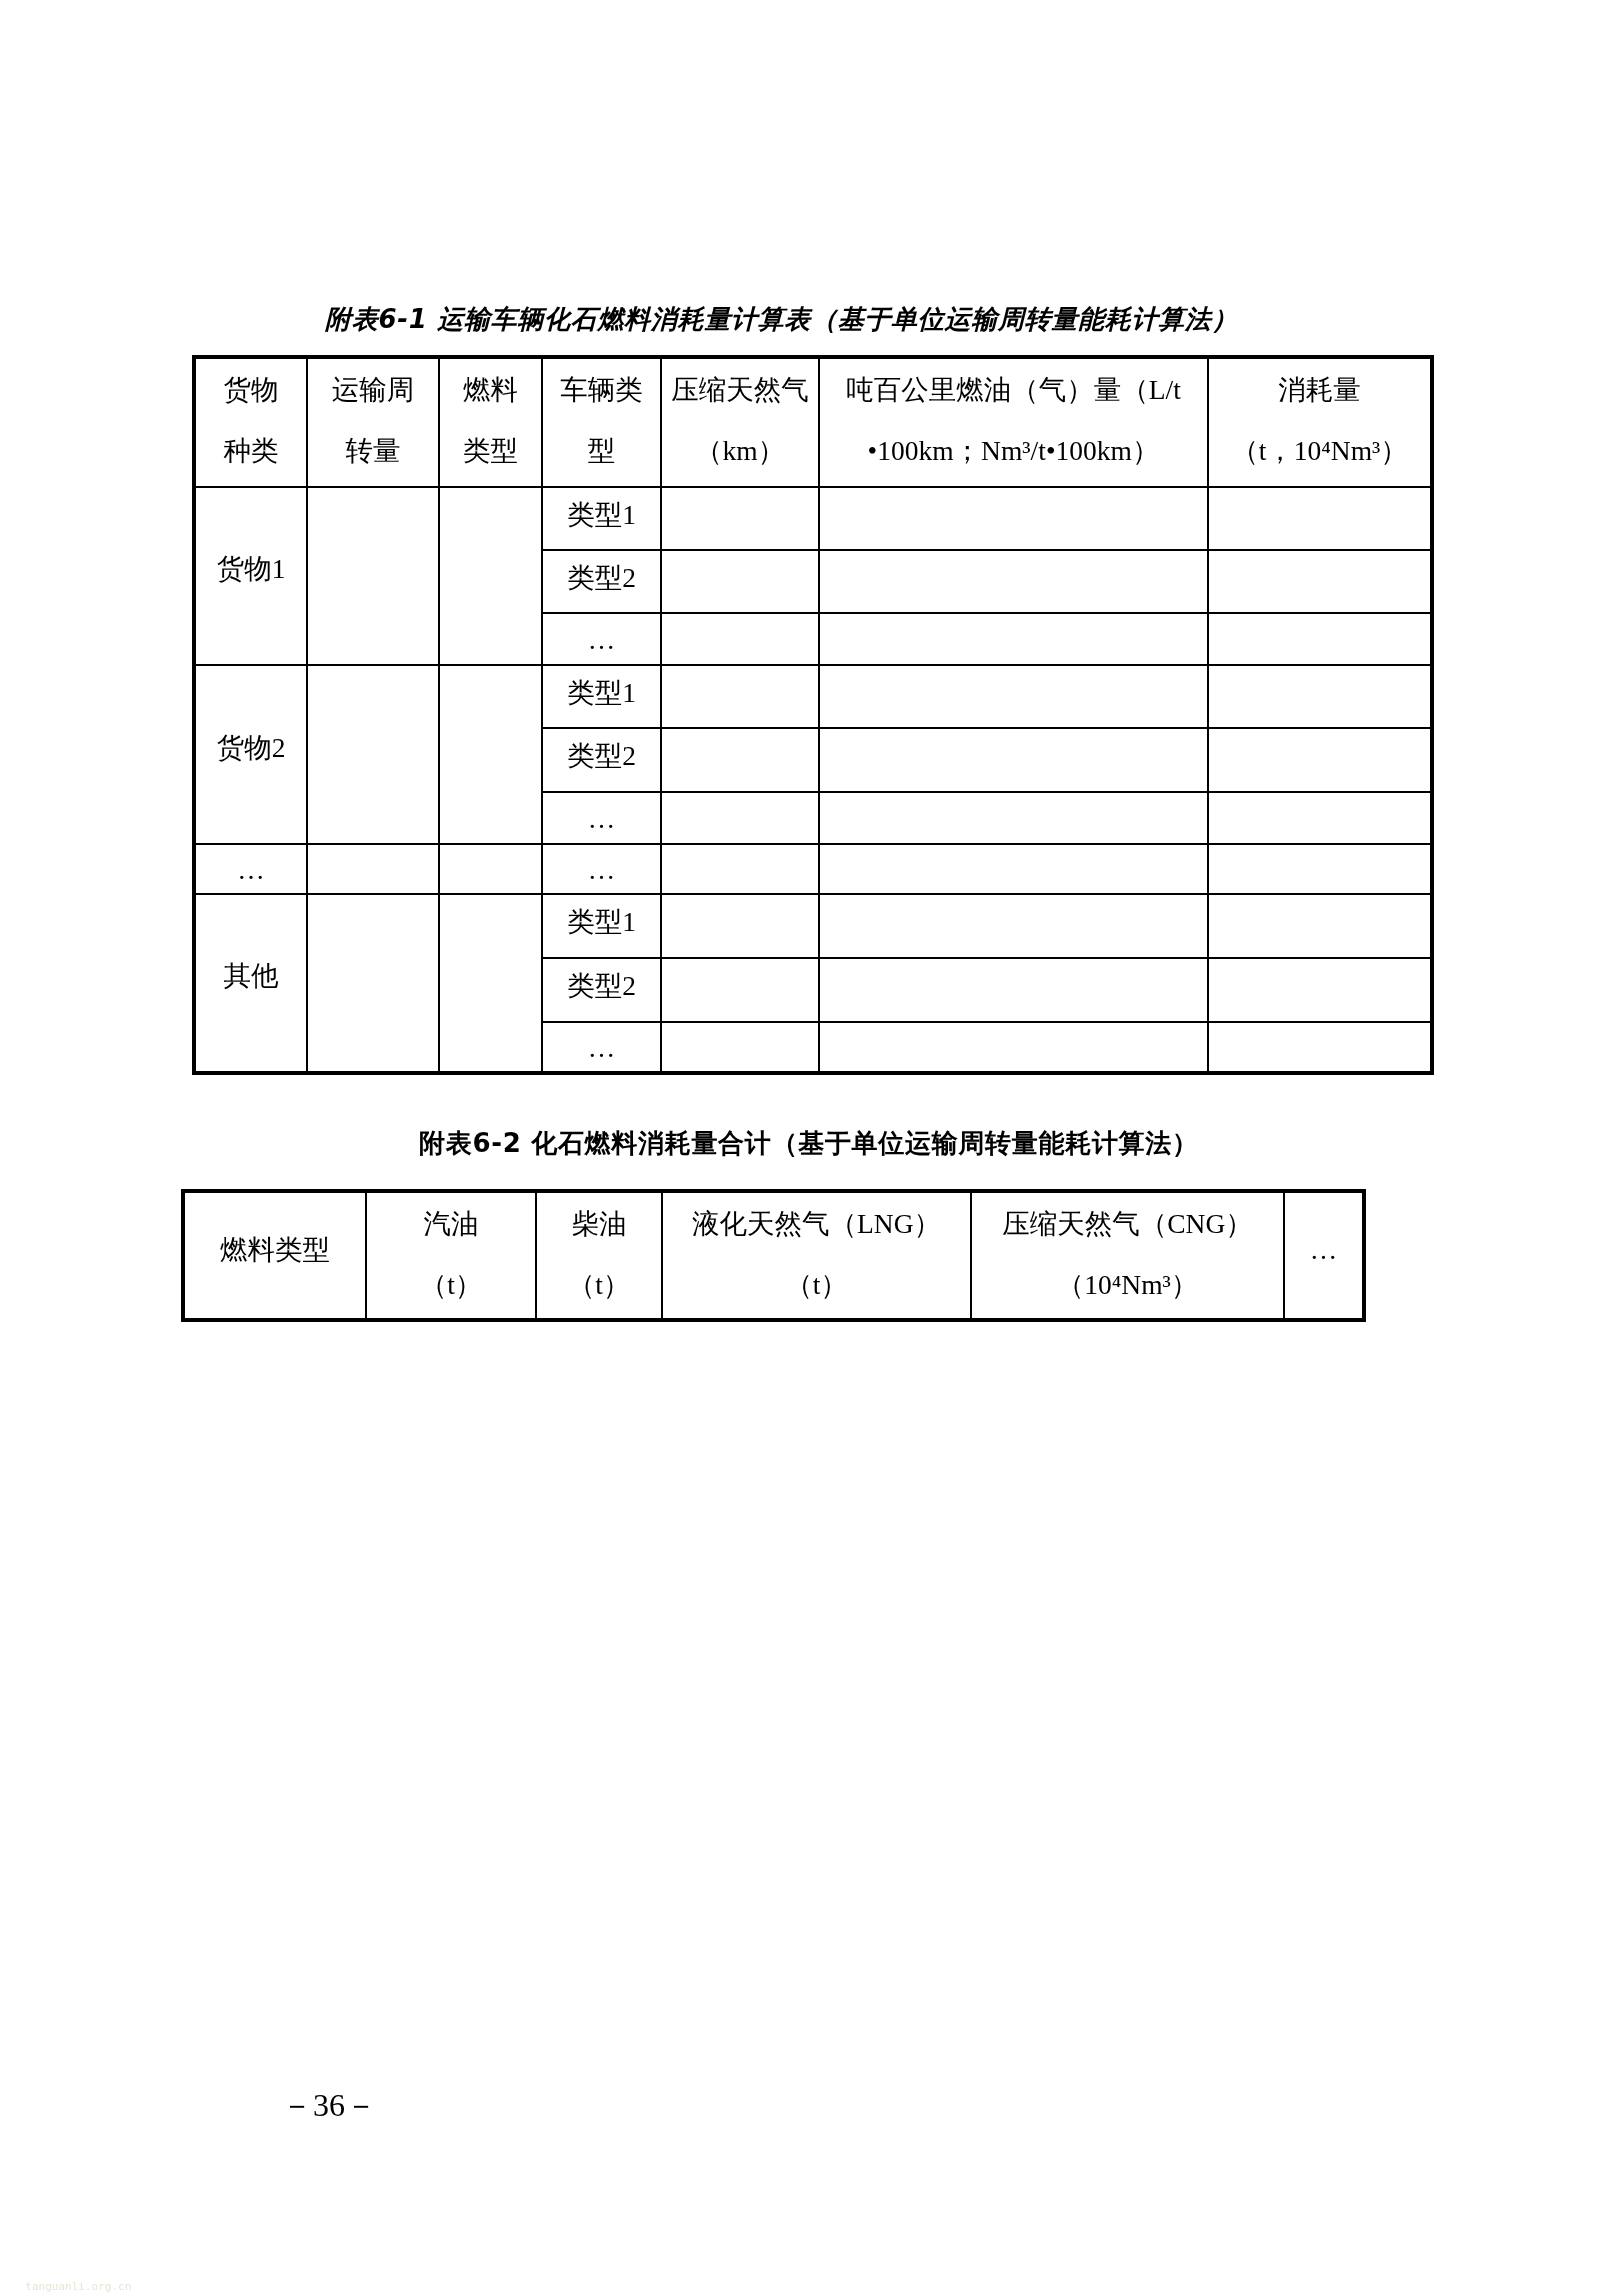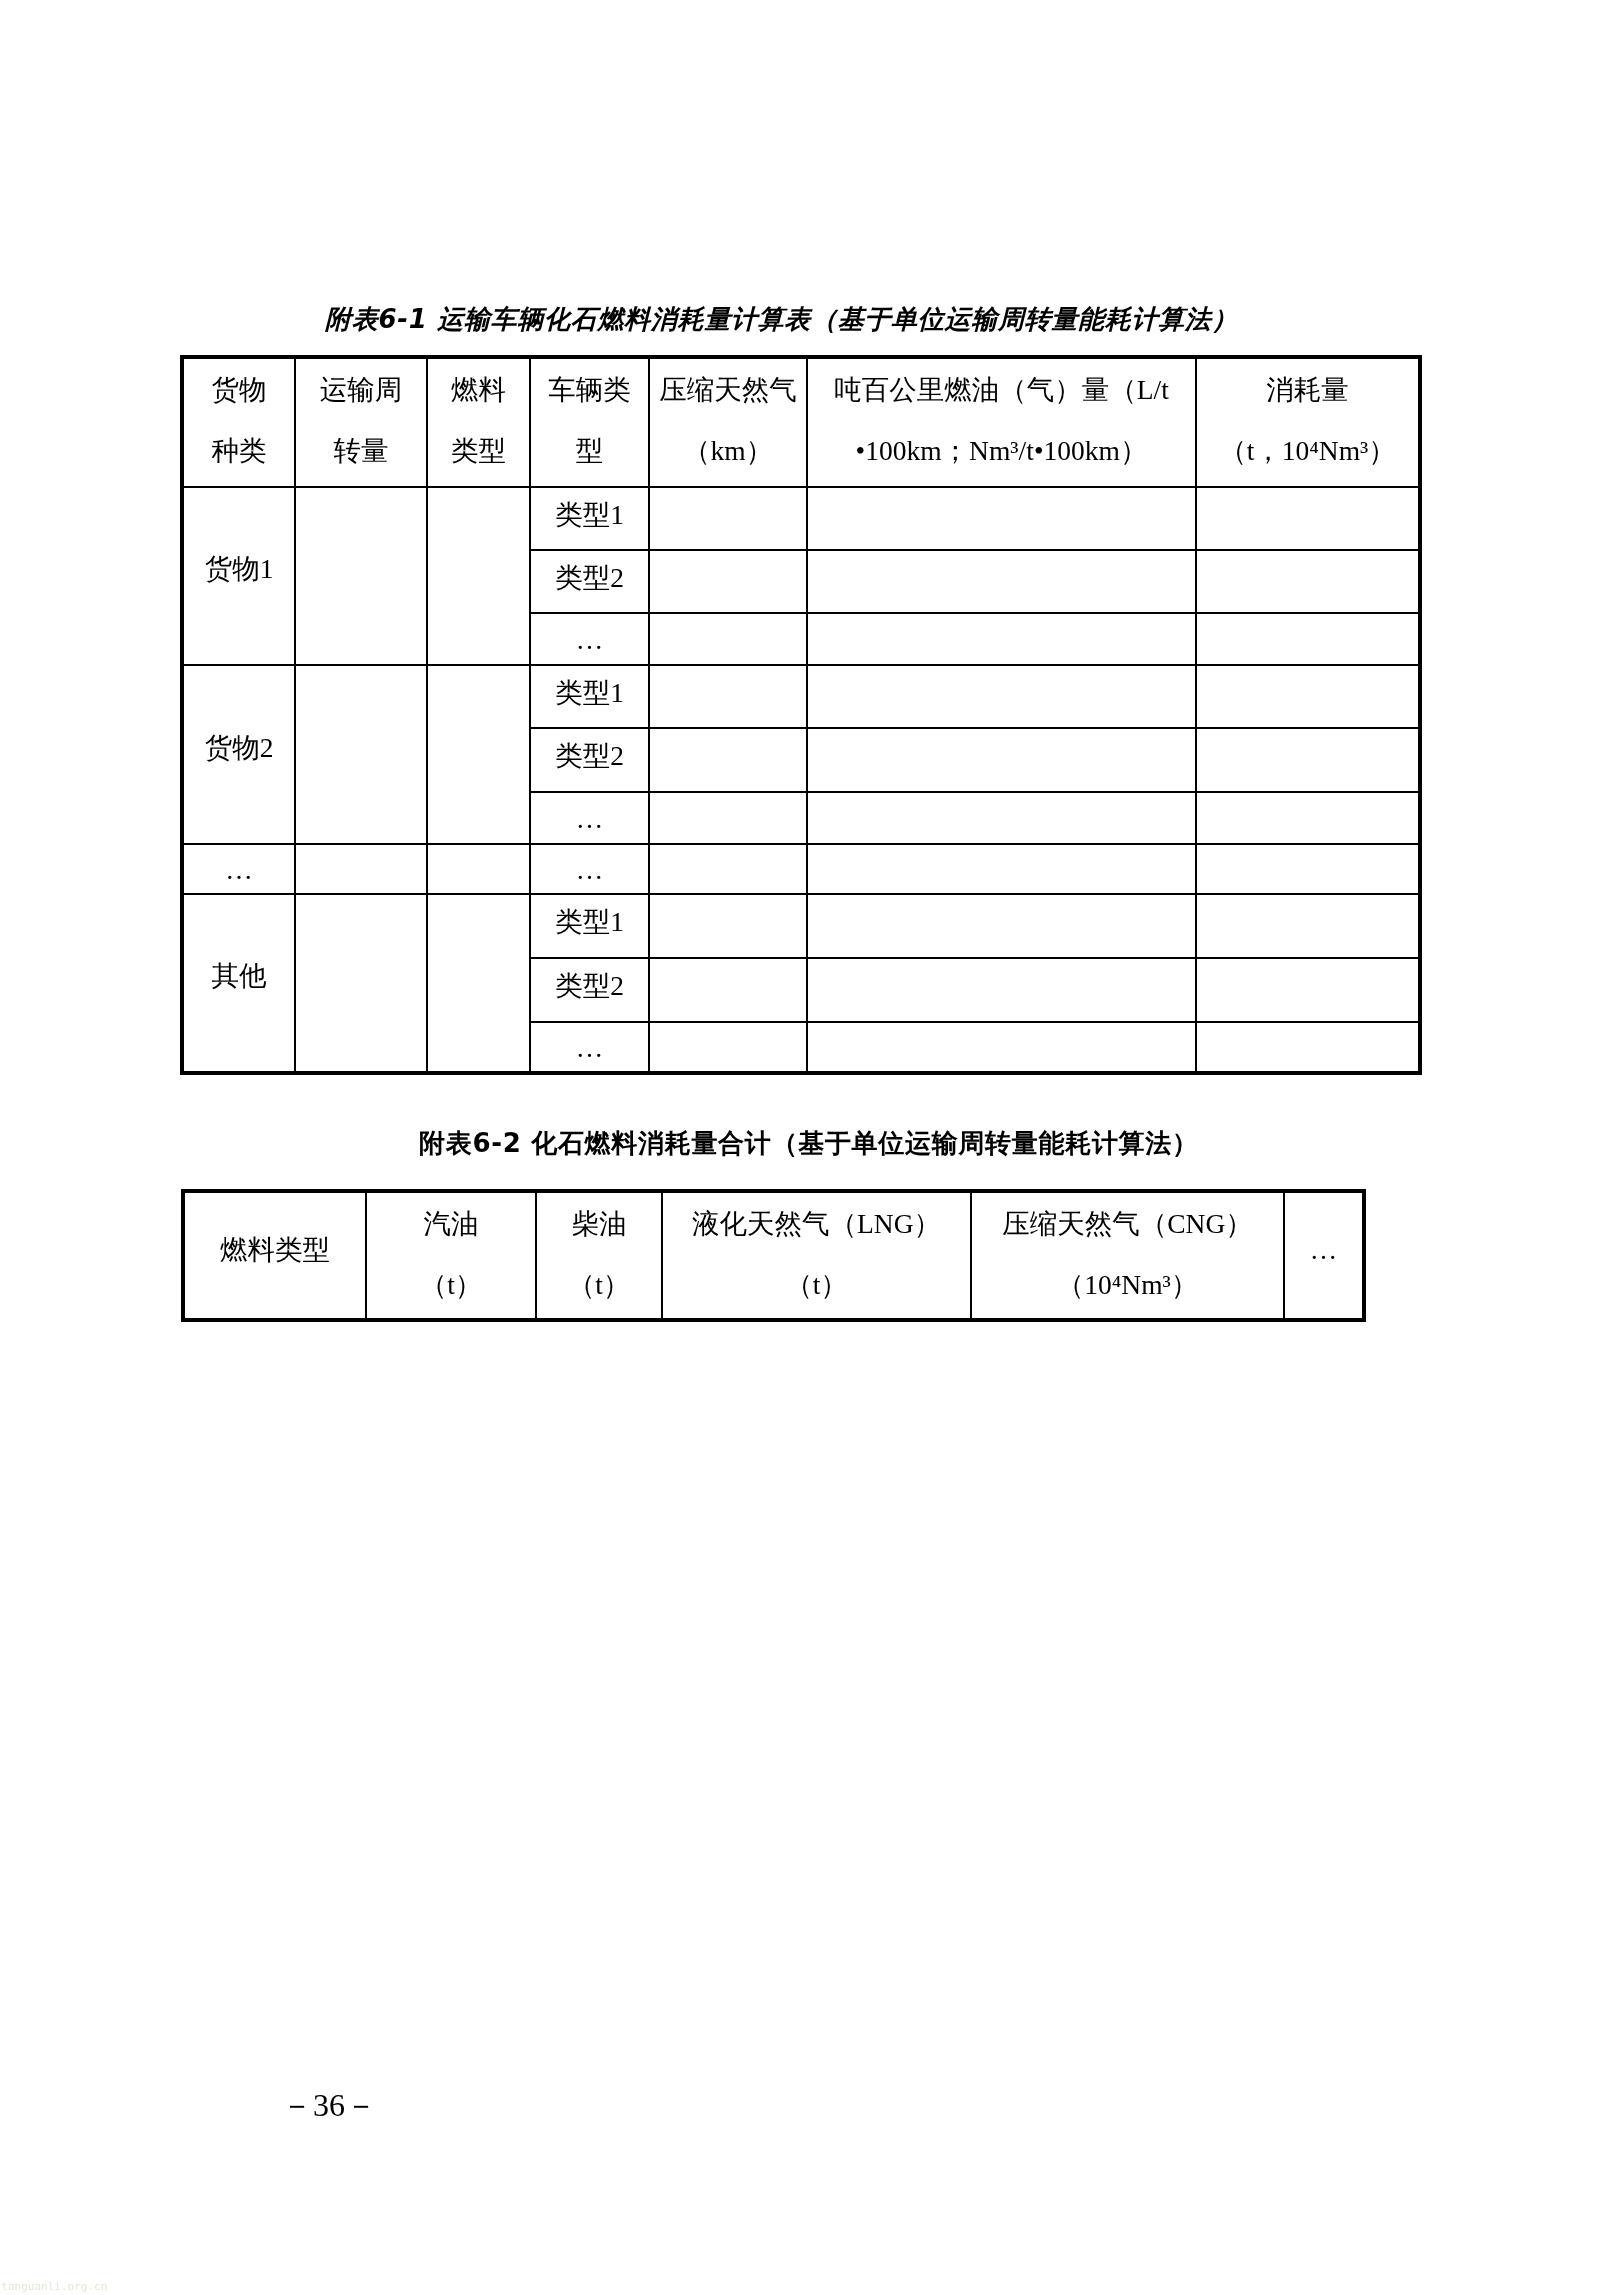--- a/index.html
+++ b/index.html
@@ -10,28 +10,28 @@
   table.grid { position:absolute; border-collapse:collapse; table-layout:fixed;
                border:4.6px solid #000; }
   table.grid td { border:2px solid #000; padding:0; text-align:center; vertical-align:top;
                   font-size:27.5px; line-height:61px; }
   .two-line { display:flex; flex-direction:column; align-items:center; padding-top:0; }
   .two-line span { display:block; line-height:61px; white-space:nowrap; }
   .cell-mid { vertical-align:middle !important; }
   .cell-text { display:block; white-space:nowrap; }
   .page-num { position:absolute; left:281px; top:2084px; font-size:32px; white-space:nowrap; }
   .watermark { position:absolute; left:1.3px; top:2280px; font-family:"DejaVu Sans Mono","Liberation Mono",monospace;
-               font-size:11px; color:#dfe8d4; white-space:nowrap; }
+               font-size:11px; color:#dfe8d4; white-space:nowrap;padding-left:24px; }
 </style>
 </head>
 <body>
 
 <div class="caption" style="left:325px; top:302px;font-style:italic;">附表6-1  运输车辆化石燃料消耗量计算表（基于单位运输周转量能耗计算法）</div>
 
-<table class="grid" style="left:180px; top:355px; width:1239px;border-radius:24px;">
+<table class="grid" style="left:192px; top:355px; width:1239px;border-radius:24px;">
   <colgroup>
     <col style="width:113px">
       <col style="width:132px">
       <col style="width:103px">
       <col style="width:119px">
     <col style="width:158px">
       <col style="width:389px">
       <col style="width:224px">
   </colgroup>
   <tbody>

